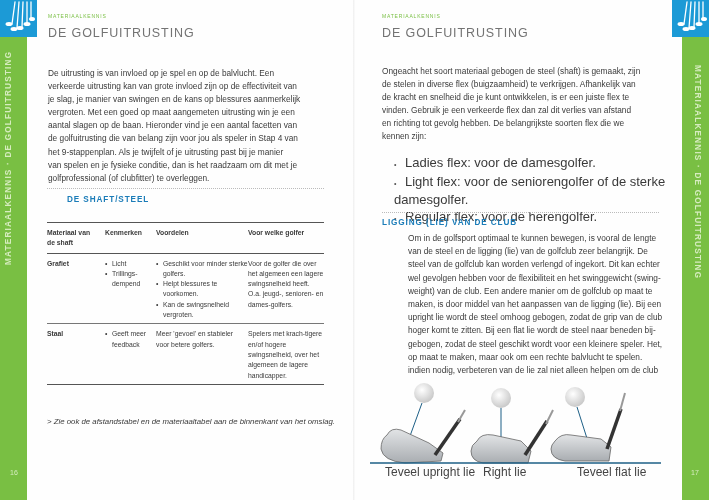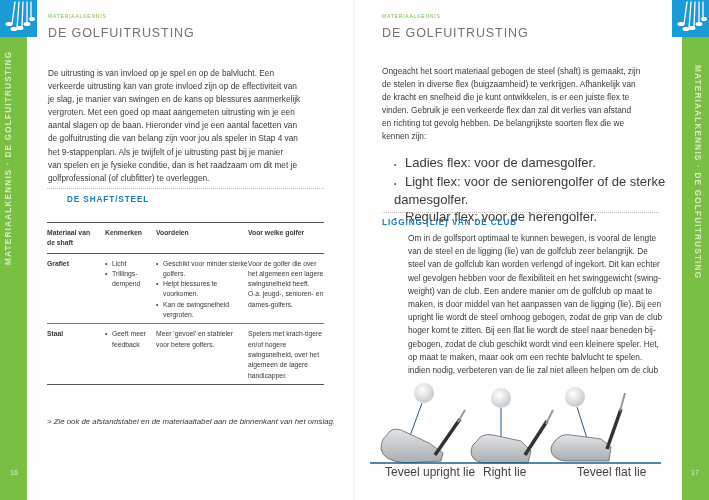--- a/index.html
+++ b/index.html
@@ -182,21 +182,21 @@
 
   <div class="body-text" style="left:27px;top:232px;width:300px;line-height:13.2px;margin-left:26px;">
     <div>Om in de golfsport optimaal te kunnen bewegen, is vooral de lengte</div>
     <div>van de steel en de ligging (lie) van de golfclub zeer belangrijk. De</div>
     <div>steel van de golfclub kan worden verlengd of ingekort. Dit kan echter</div>
     <div>wel gevolgen hebben voor de flexibiliteit en het swinggewicht (swing-</div>
     <div>weight) van de club. Een andere manier om de golfclub op maat te</div>
     <div>maken, is door middel van het aanpassen van de ligging (lie). Bij een</div>
     <div>upright lie wordt de steel omhoog gebogen, zodat de grip van de club</div>
     <div>hoger komt te zitten. Bij een flat lie wordt de steel naar beneden bij-</div>
-    <div>gebogen, zodat de club geschikt wordt vind een kleinere speler. Het,</div>
+    <div>gebogen, zodat de steel geschikt wordt voor een kleinere speler. Het,</div>
     <div>op maat te maken, maar ook om een rechte balvlucht te spelen.</div>
     <div>indien nodig, verbeteren van de lie zal niet alleen helpen om de club</div>
   </div>
 
   <svg class="illus" viewBox="0 0 302 105">
     <defs>
       <radialGradient id="ballg" cx="40%" cy="35%" r="65%">
         <stop offset="0" stop-color="#ffffff"></stop>
           <stop offset="1" stop-color="#c9c9c9"></stop>
       </radialGradient>

